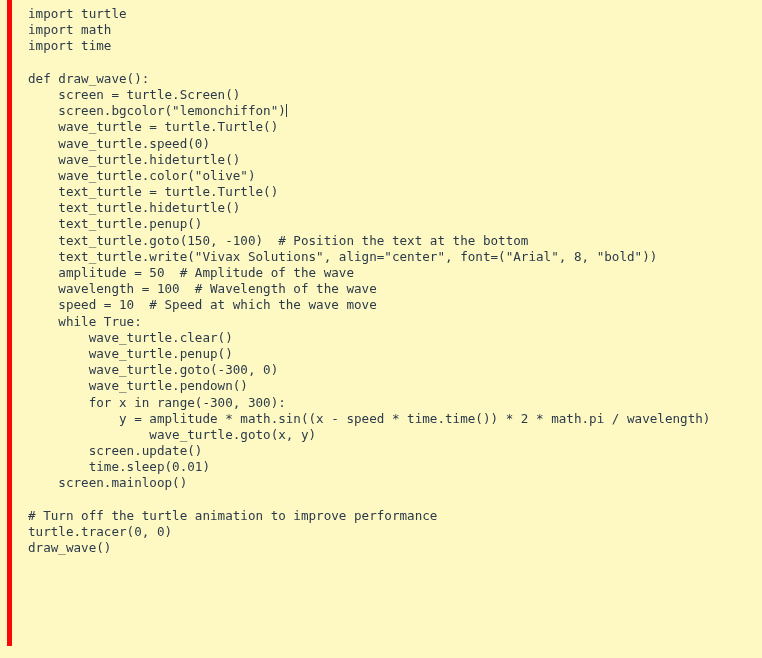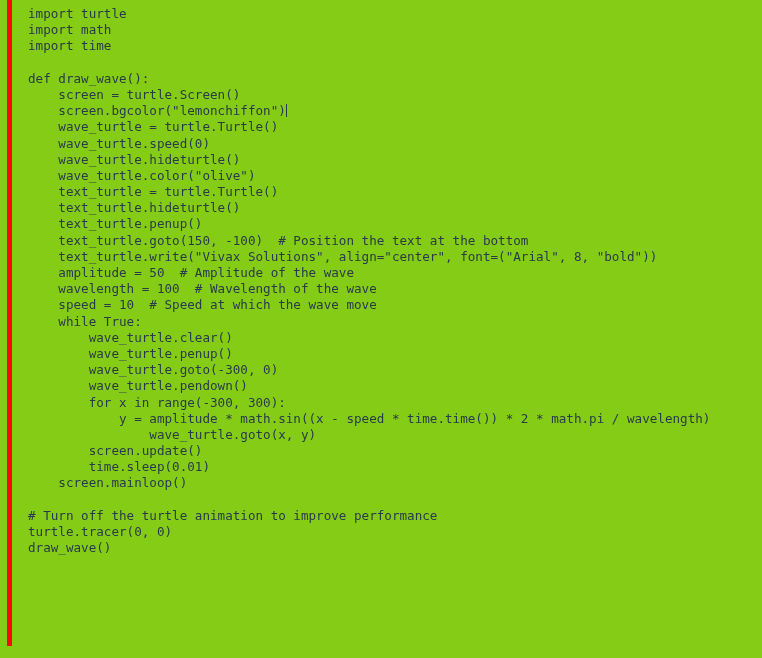--- a/index.html
+++ b/index.html
@@ -11,21 +11,21 @@
     width: 762px;
     height: 658px;
     overflow: hidden;
     font-family: "DejaVu Sans Mono", "Liberation Mono", monospace;
   }
 
   #screenshot {
     position: relative;
     width: 762px;
     height: 658px;
-    background: #84cc16;
+    background: #fef9c3;
   }
 
   
   #quote-bar {
     position: absolute;
     left: 7px;
     top: 0px;
     width: 5px;
     height: 646px;
     background: #fb0808;

